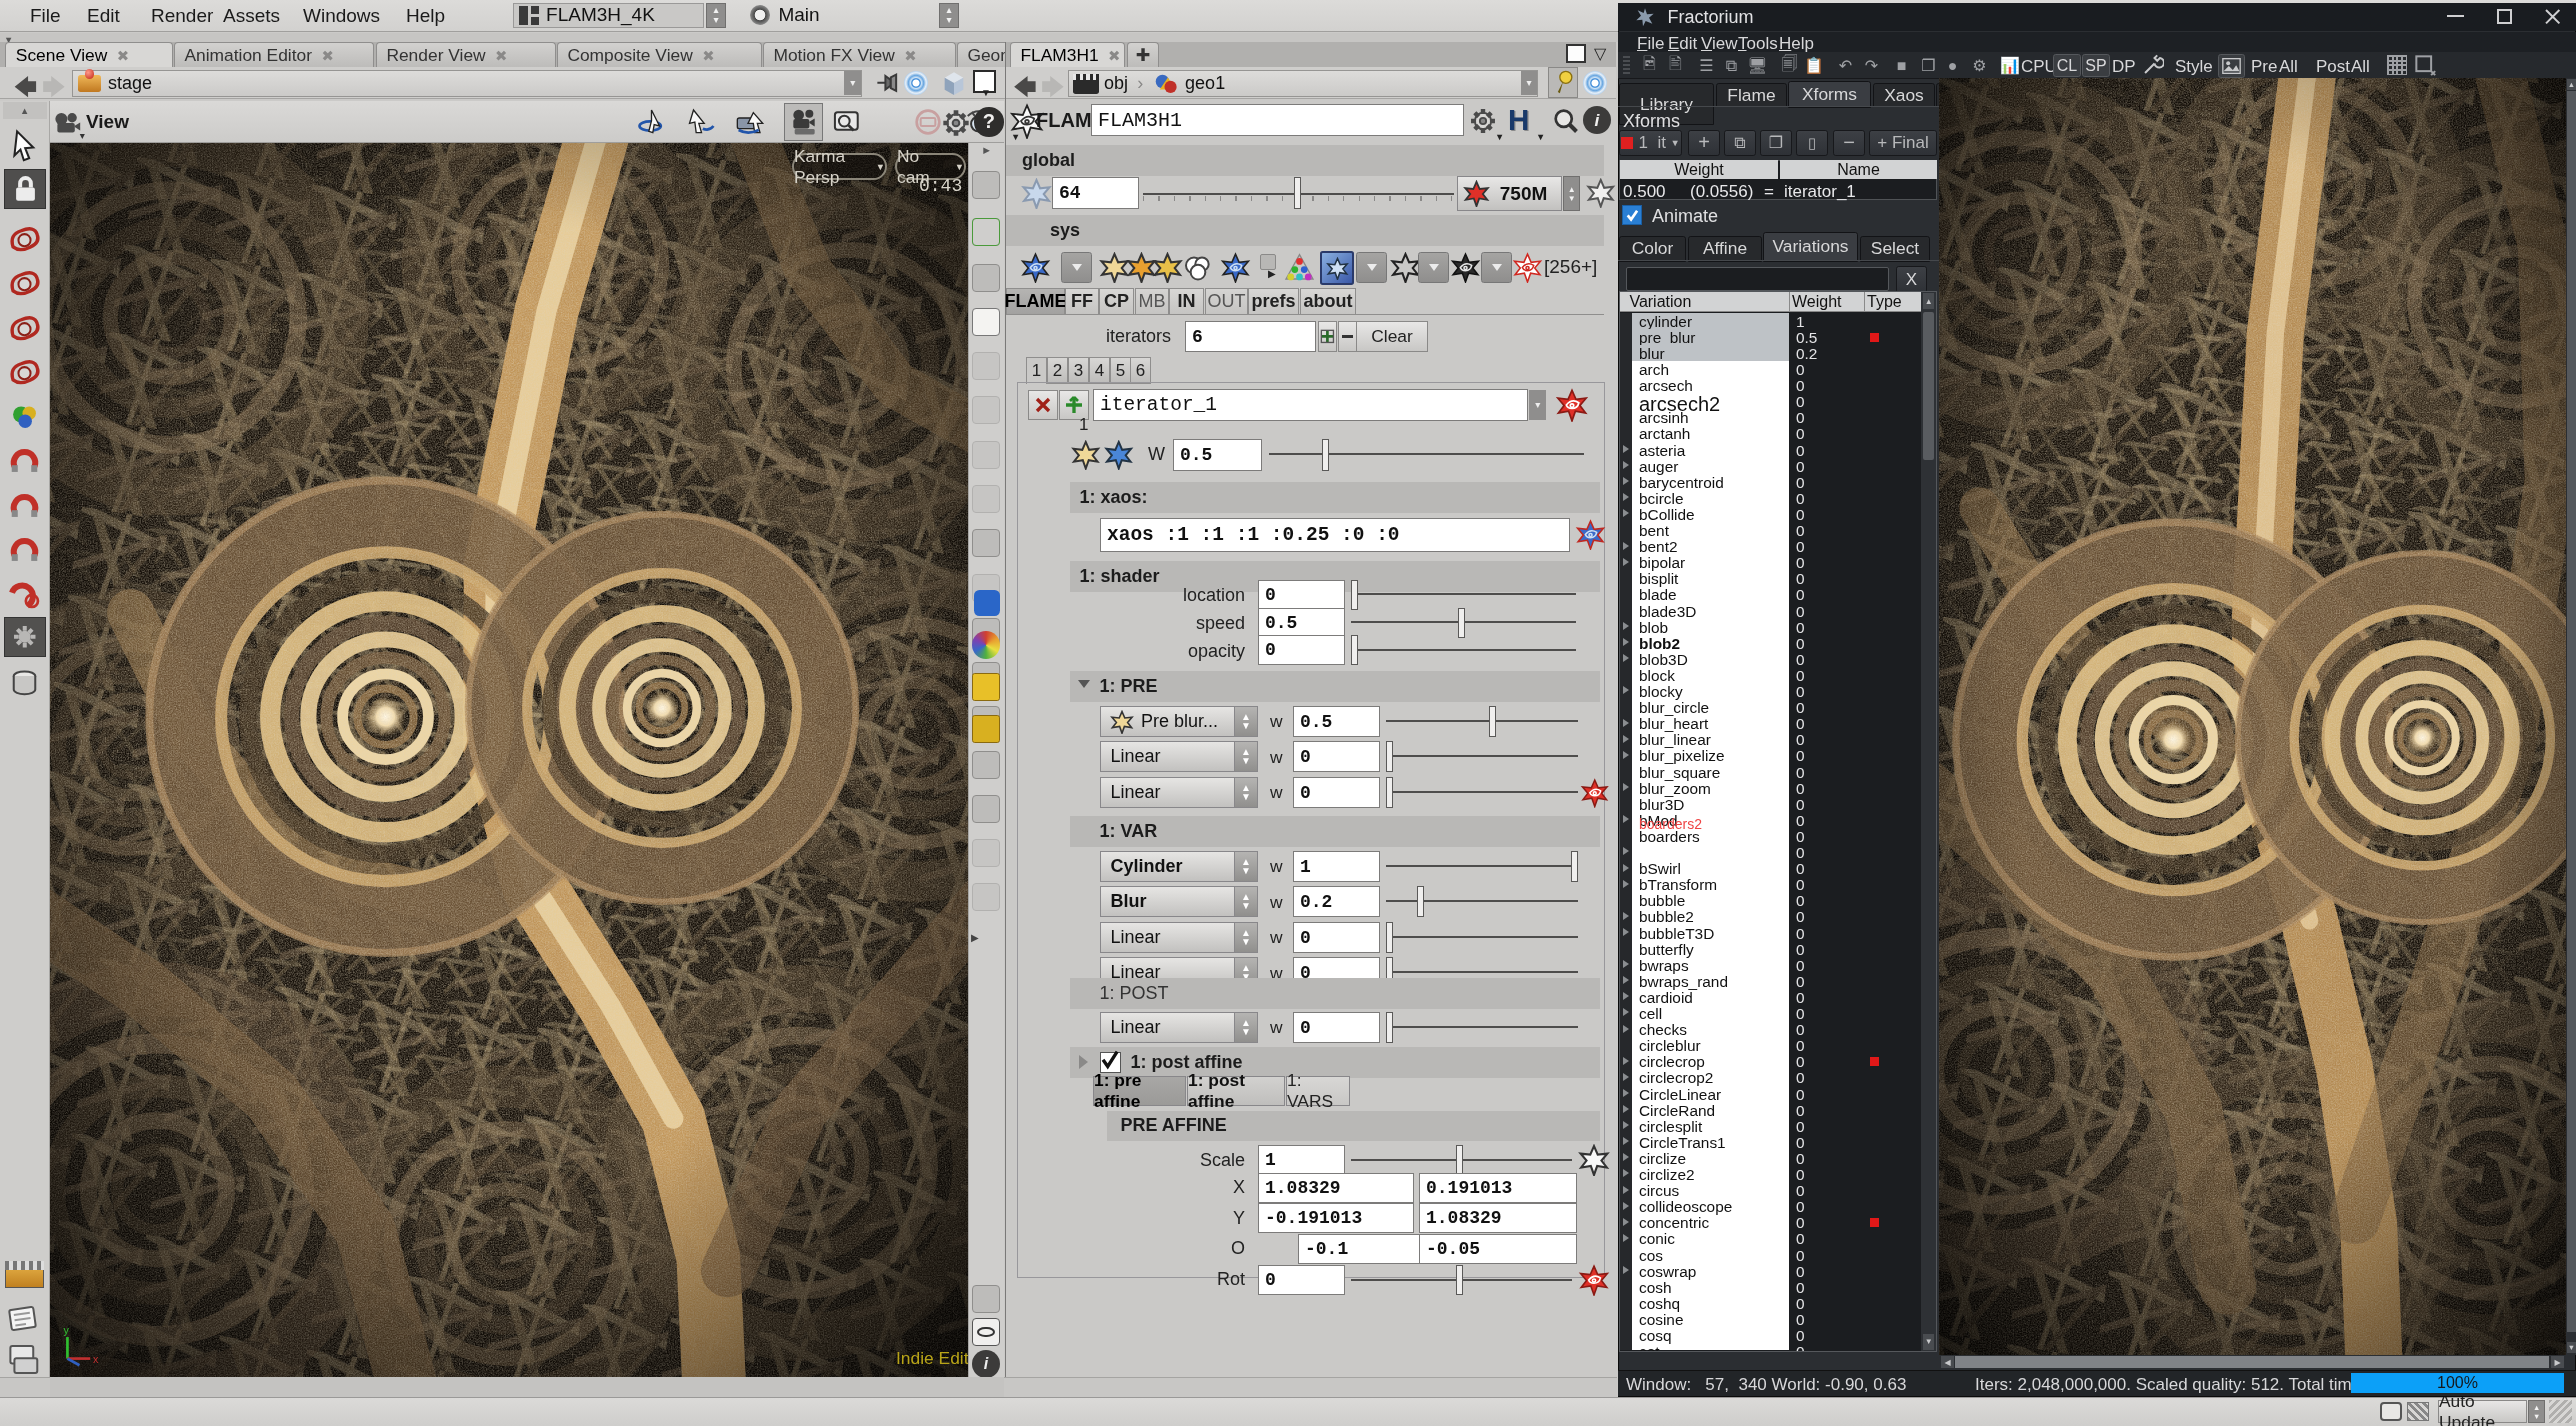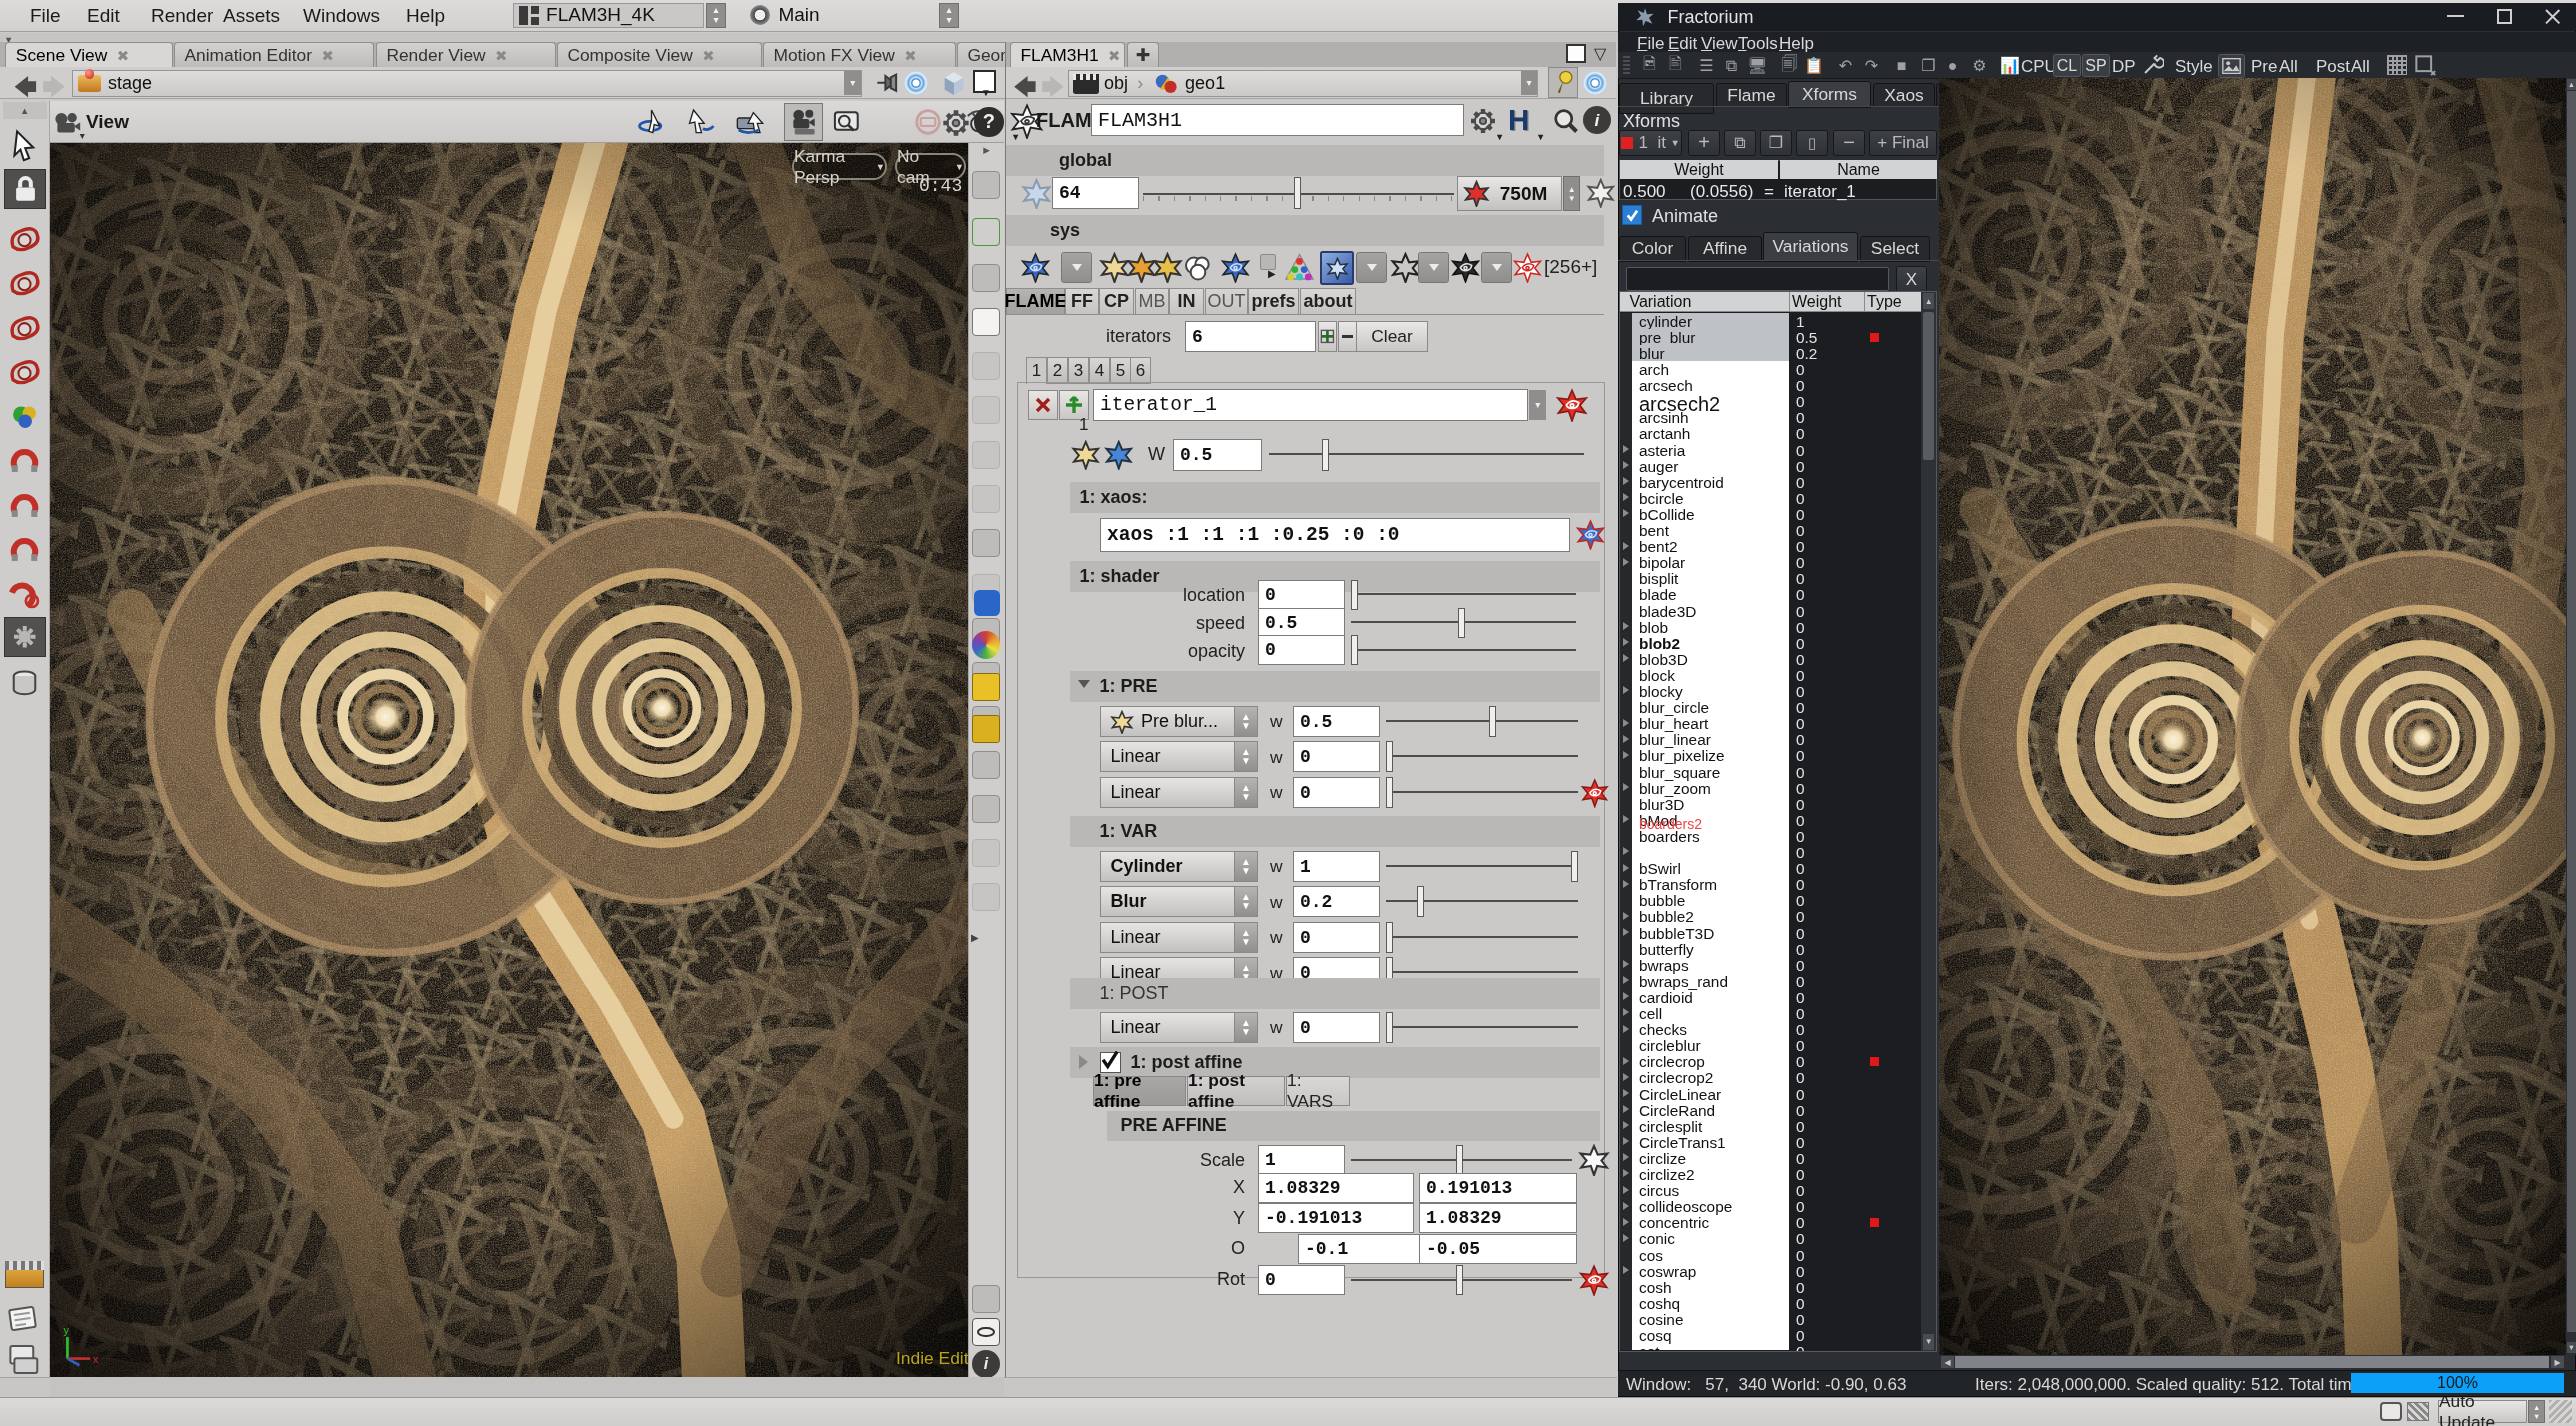--- a/index.html
+++ b/index.html
@@ -449,21 +449,21 @@
     </svg></div>
 <div class="abs" style="left:1495px;top:131px;font-size:9.4px;color:#222;">▼</div>
 <div class="abs" style="left:1508px;top:103px;font-size:29.5px;font-weight:bold;color:#1a3a6a;text-shadow:1.3px 1.3px 0 #8a8a8a;">H</div>
 <div class="abs" style="left:1536px;top:131px;font-size:9.4px;color:#222;">▼</div>
 <div class="abs" style="left:1551px;top:106px;width:29.5px;height:29.5px;"><svg width="29.5" height="29.5" viewBox="0 0 44 44">
       <circle cx="19" cy="19" r="12" fill="#e8e7e5" stroke="#333" stroke-width="4"></circle>
       <path d="M28 28 l10 10" stroke="#333" stroke-width="6"></path>
     </svg></div>
 <div class="abs" style="left:1583px;top:106px;width:28px;height:28px;border-radius:50%;background:#3c3b3a;color:#f0efee;display:flex;align-items:center;justify-content:center;font-size:17.4px;font-style:italic;font-weight:bold;">i</div>
 <div class="abs" style="left:1615px;top:106px;width:0px;height:28px;"></div>
-<div class="hhdr" style="left:1006px;top:145px;width:598px;height:31px;padding-left:53px;">global</div>
+<div class="hhdr" style="left:1006px;top:145px;width:598px;height:31px;padding-left:16px;">global</div>
 <div class="abs" style="left:1021px;top:178px;width:31px;height:31px;"><svg width="31" height="31" viewBox="0 0 60 60">
       <path d="M30 4 L37 20 L55 18 L44 31 L54 44 L36 41 L30 58 L24 41 L6 44 L16 31 L5 18 L23 20 Z" fill="#c8d8ec" stroke="#8a9ab0" stroke-width="4"></path>
     </svg></div>
 <div class="hfield" style="left:1052px;top:177px;width:87px;height:32px;">64</div>
 <div class="htrack" style="left:1143px;top:193px;width:311px;"></div>
 <div class="abs" style="left:1143px;top:196px;width:311px;height:5.4px;background:repeating-linear-gradient(90deg,#8a8988 0 1.3px,transparent 1.3px 15.4px);"></div>
 <div class="hhandle" style="left:1294px;top:177px;height:32px;"></div>
 <div class="abs" style="left:1457px;top:176px;width:105px;height:35px;background:linear-gradient(#e8e7e6,#c2c1bf);border:1.3px solid #88878a;display:flex;align-items:center;">
     <svg style="margin-left:5.4px;" width="27" height="27" viewBox="0 0 60 60">
       <path d="M30 4 L37 20 L55 18 L44 31 L54 44 L36 41 L30 58 L24 41 L6 44 L16 31 L5 18 L23 20 Z" fill="#e03028" stroke="#333" stroke-width="4"></path>
@@ -831,21 +831,21 @@
       <rect x="1" y="1" width="26" height="22" fill="none" stroke="#c8c9cb" stroke-width="2"></rect>
       <circle cx="9" cy="8" r="3" fill="#c8c9cb"></circle>
       <path d="M2 20 l8 -8 6 6 5 -7 5 9z" fill="#c8c9cb"></path>
     </svg>
   </div>
 <div class="abs" style="left:2387px;top:55px;width:20px;height:20px;background:repeating-linear-gradient(90deg,#9ea0a4 0 2px,transparent 2px 4.7px),repeating-linear-gradient(#9ea0a4 0 2px,transparent 2px 4.7px);"></div>
 <svg class="abs" style="left:2415px;top:55px;" width="21.5" height="21.5" viewBox="0 0 32 32">
     <rect x="2" y="2" width="22" height="22" fill="none" stroke="#9ea0a4" stroke-width="3"></rect>
     <path d="M24 24 l6 6 M24 30 l6 -6" stroke="#9ea0a4" stroke-width="3"></path>
   </svg>
-<div class="ftab" style="left:1619px;top:83px;width:95px;height:31px;">Library</div>
+<div class="ftab" style="left:1619px;top:83px;width:95px;height:42px;">Library</div>
 <div class="ftab" style="left:1716px;top:83px;width:71px;height:24px;">Flame</div>
 <div class="ftab sel" style="left:1788px;top:81px;width:83px;height:27px;">Xforms</div>
 <div class="ftab" style="left:1873px;top:83px;width:62px;height:24px;">Xaos</div>
 <div class="ftab" style="left:1936px;top:83px;width:74px;height:24px;">Palette</div>
 <div class="ftab" style="left:2011px;top:83px;width:59px;height:24px;">Info</div>
 <div class="abs" style="left:1618px;top:106px;width:321px;height:1.3px;background:#45484c;"></div>
 <div class="abs" style="left:1623px;top:111px;font-size:18px;color:#e0e0e2;">Xforms</div>
 <svg class="abs" style="left:2184px;top:110px;" width="20" height="20" viewBox="0 0 30 30">
     <rect x="4" y="8" width="16" height="16" fill="none" stroke="#9ea0a4" stroke-width="3"></rect>
     <rect x="10" y="3" width="16" height="16" fill="none" stroke="#9ea0a4" stroke-width="3"></rect>

